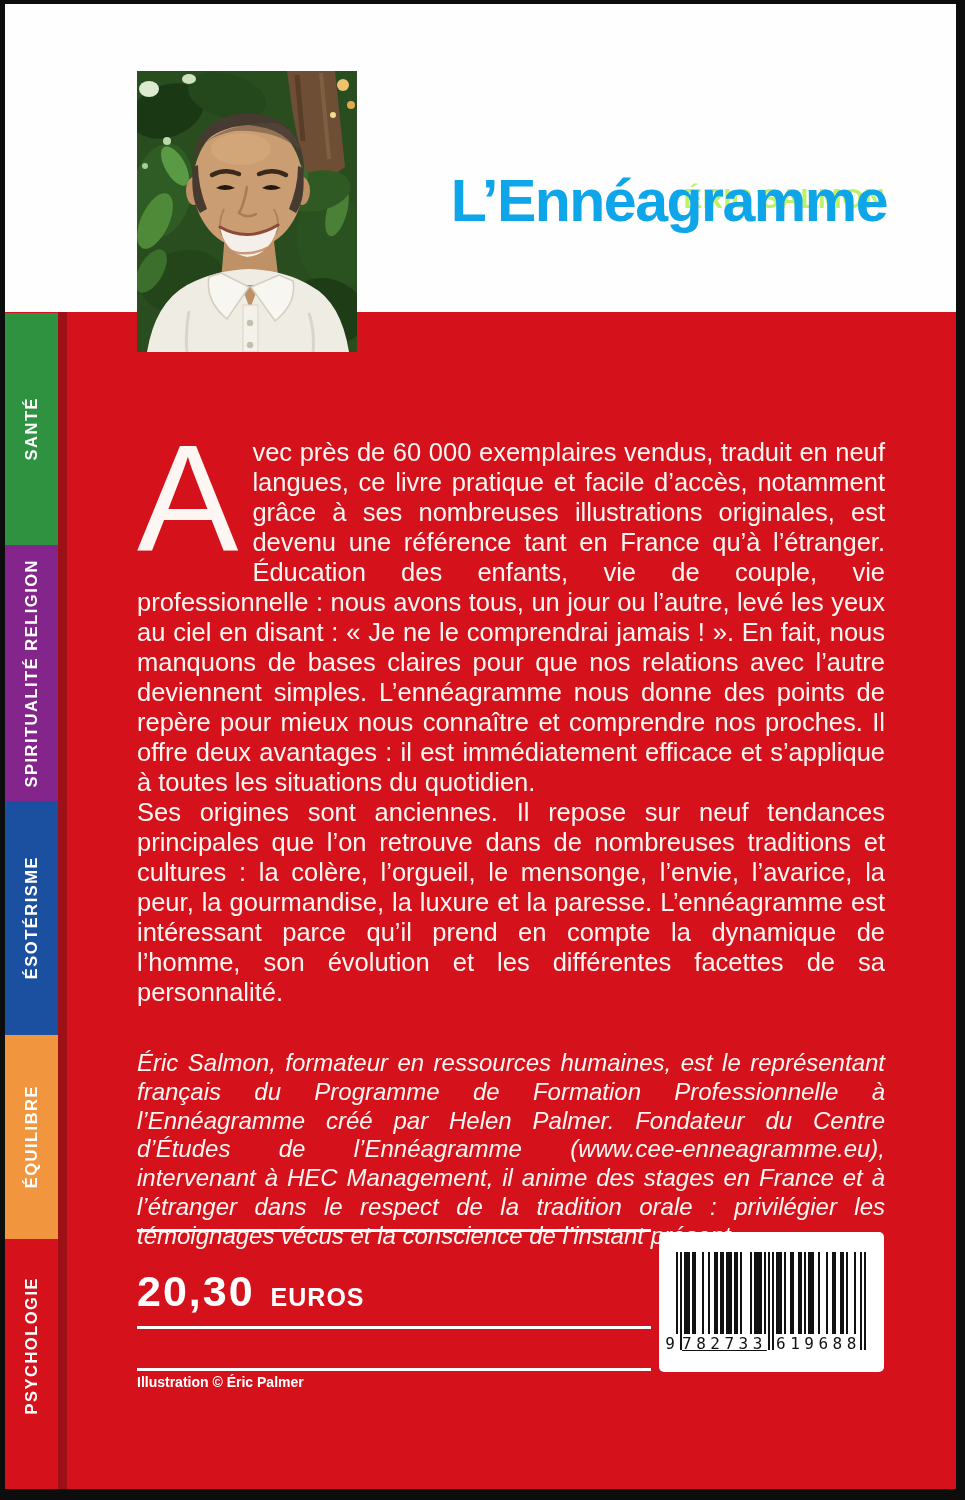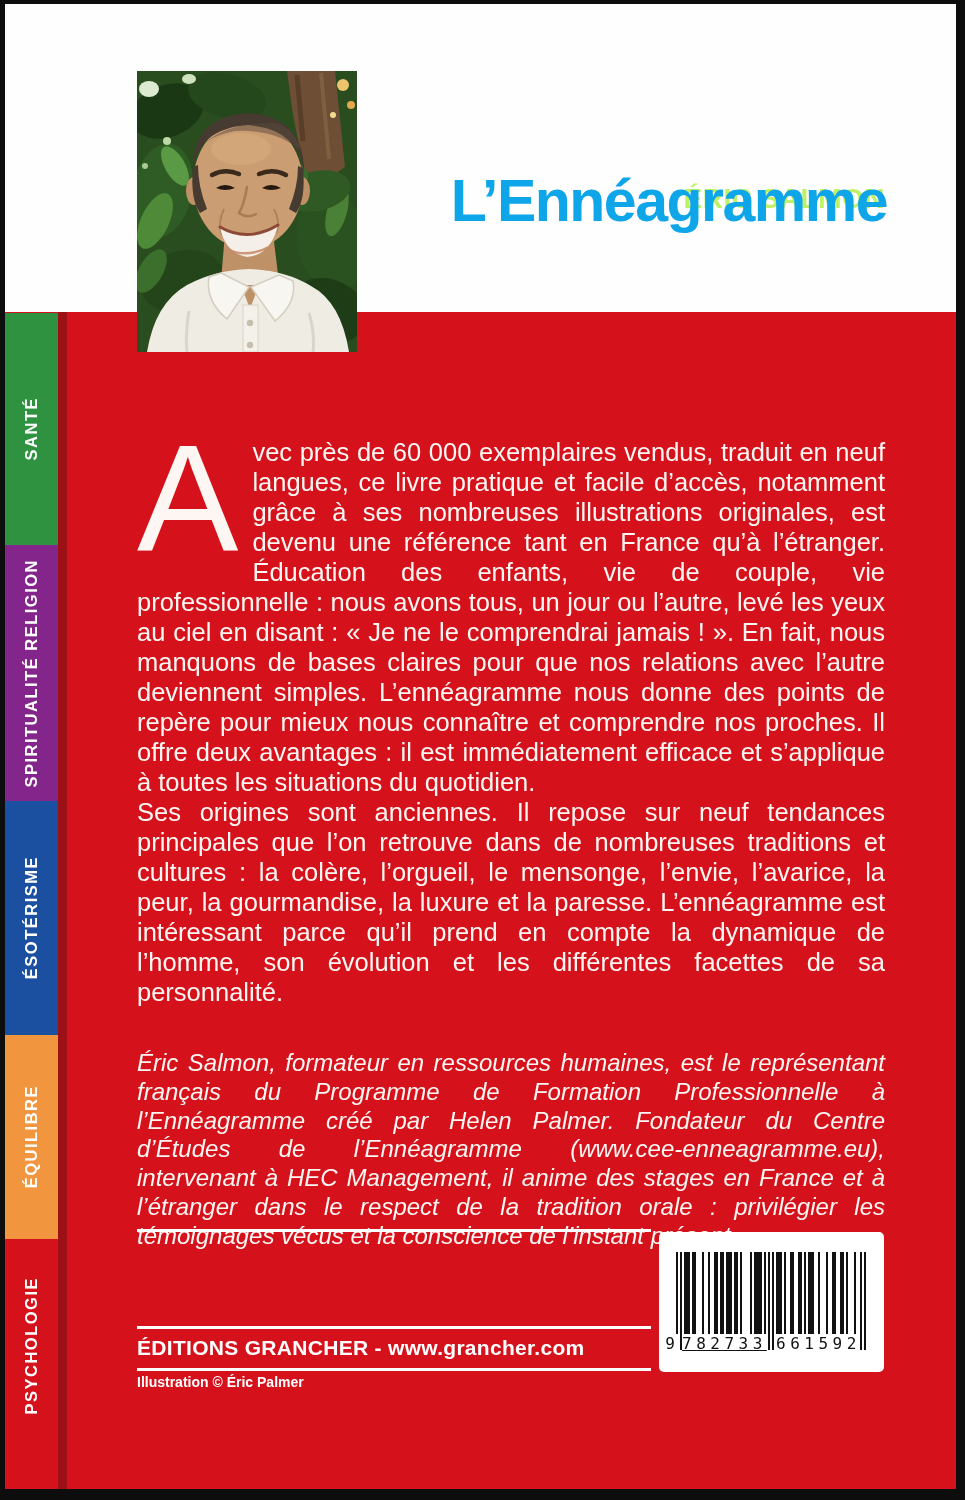--- a/index.html
+++ b/index.html
@@ -171,22 +171,25 @@
   <div class="synopsis" style="color: rgb(253, 246, 242);">
     <p><span class="dropcap">A</span><span>vec près de 60&nbsp;000 exemplaires vendus, traduit en neuf langues, ce livre pratique et facile d’accès, notamment grâce à ses nombreuses illustrations originales, est devenu une référence tant en France qu’à l’étranger. Éducation des enfants, vie de couple, vie professionnelle&nbsp;: nous avons tous, un jour ou l’autre, levé les yeux au ciel en disant&nbsp;: «&nbsp;Je ne le comprendrai jamais&nbsp;!&nbsp;». En fait, nous manquons de bases claires pour que nos relations avec l’autre deviennent simples. L’ennéagramme nous donne des points de repère pour mieux nous connaître et comprendre nos proches. Il offre deux avantages&nbsp;: il est immédiatement efficace et s’applique à toutes les situations du quotidien.</span></p>
     <p>Ses origines sont anciennes. Il repose sur neuf tendances principales que l’on retrouve dans de nombreuses traditions et cultures&nbsp;: la colère, l’orgueil, le mensonge, l’envie, l’avarice, la peur, la gourmandise, la luxure et la paresse. L’ennéagramme est intéressant parce qu’il prend en compte la dynamique de l’homme, son évolution et les différentes facettes de sa personnalité.</p>
   </div>
 
   <div class="bio" style="color: rgb(253, 246, 242);">
     <p>Éric Salmon, formateur en ressources humaines, est le représentant français du Programme de Formation Professionnelle à l’Ennéagramme créé par Helen Palmer. Fondateur du Centre d’Études de l’Ennéagramme (www.cee-enneagramme.eu), intervenant à HEC Management, il anime des stages en France et à l’étranger dans le respect de la tradition orale&nbsp;: privilégier les témoignages vécus et la conscience de l’instant présent.</p>
   </div>
 
   <div class="rule rule-1"></div>
+  <div class="price-row">
+    <span class="price-value">20,30</span>
+    <span class="price-currency">EUROS</span>
+  </div>
   <div class="rule rule-2"></div>
-  <div class="publisher-line">ÉDITIONS GRANCHER - www.grancher.com</div>
   <div class="rule rule-3"></div>
   <div class="credit-line">Illustration © Éric Palmer</div>
 
   <div class="barcode-box">
     <div class="barcode-bars" id="barcode-bars">
         <span class="bar" style="left: 0px; height: 98px;"></span>
         <span class="bar" style="left: 4px; height: 98px;"></span>
         <span class="bar" style="left: 8px; height: 84px;"></span>
         <span class="bar" style="left: 10px; height: 84px;"></span>
         <span class="bar" style="left: 12px; height: 84px;"></span>
@@ -230,16 +233,16 @@
         <span class="bar" style="left: 158px; height: 84px;"></span>
         <span class="bar" style="left: 164px; height: 84px;"></span>
         <span class="bar" style="left: 166px; height: 84px;"></span>
         <span class="bar" style="left: 170px; height: 84px;"></span>
         <span class="bar" style="left: 178px; height: 84px;"></span>
         <span class="bar" style="left: 184px; height: 98px;"></span>
         <span class="bar" style="left: 188px; height: 98px;"></span>
       </div>
     <div class="bc-digit bc-first">9</div>
     <div class="bc-digit bc-g1">782733</div>
-    <div class="bc-digit bc-g2">661592</div>
+    <div class="bc-digit bc-g2">619688</div>
   </div>
 
 </div>
 
 </body></html>

